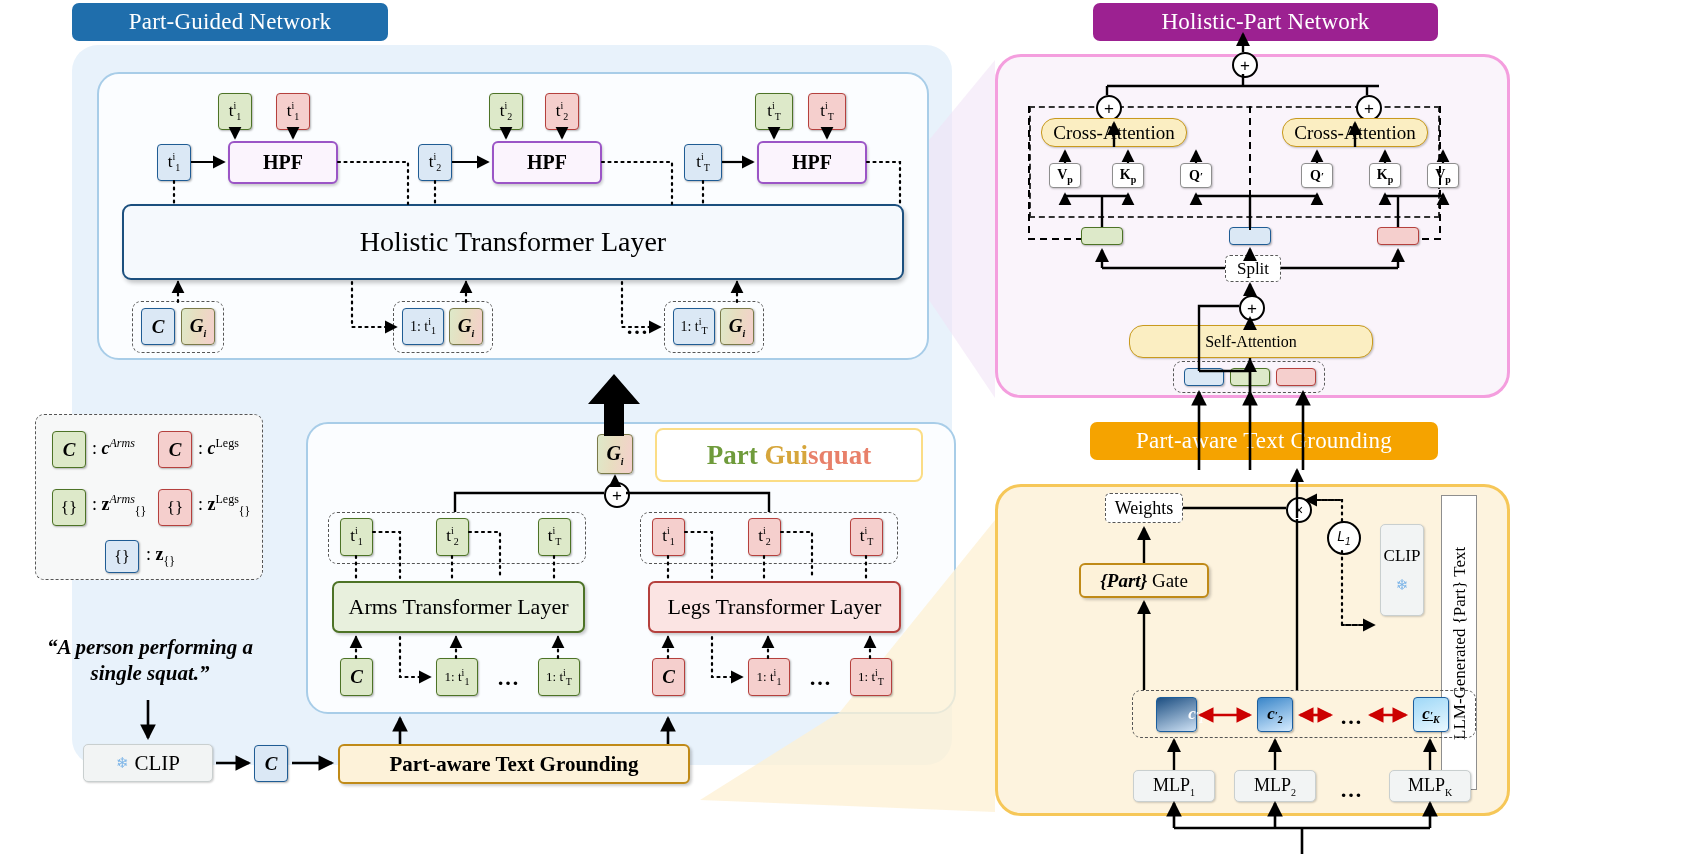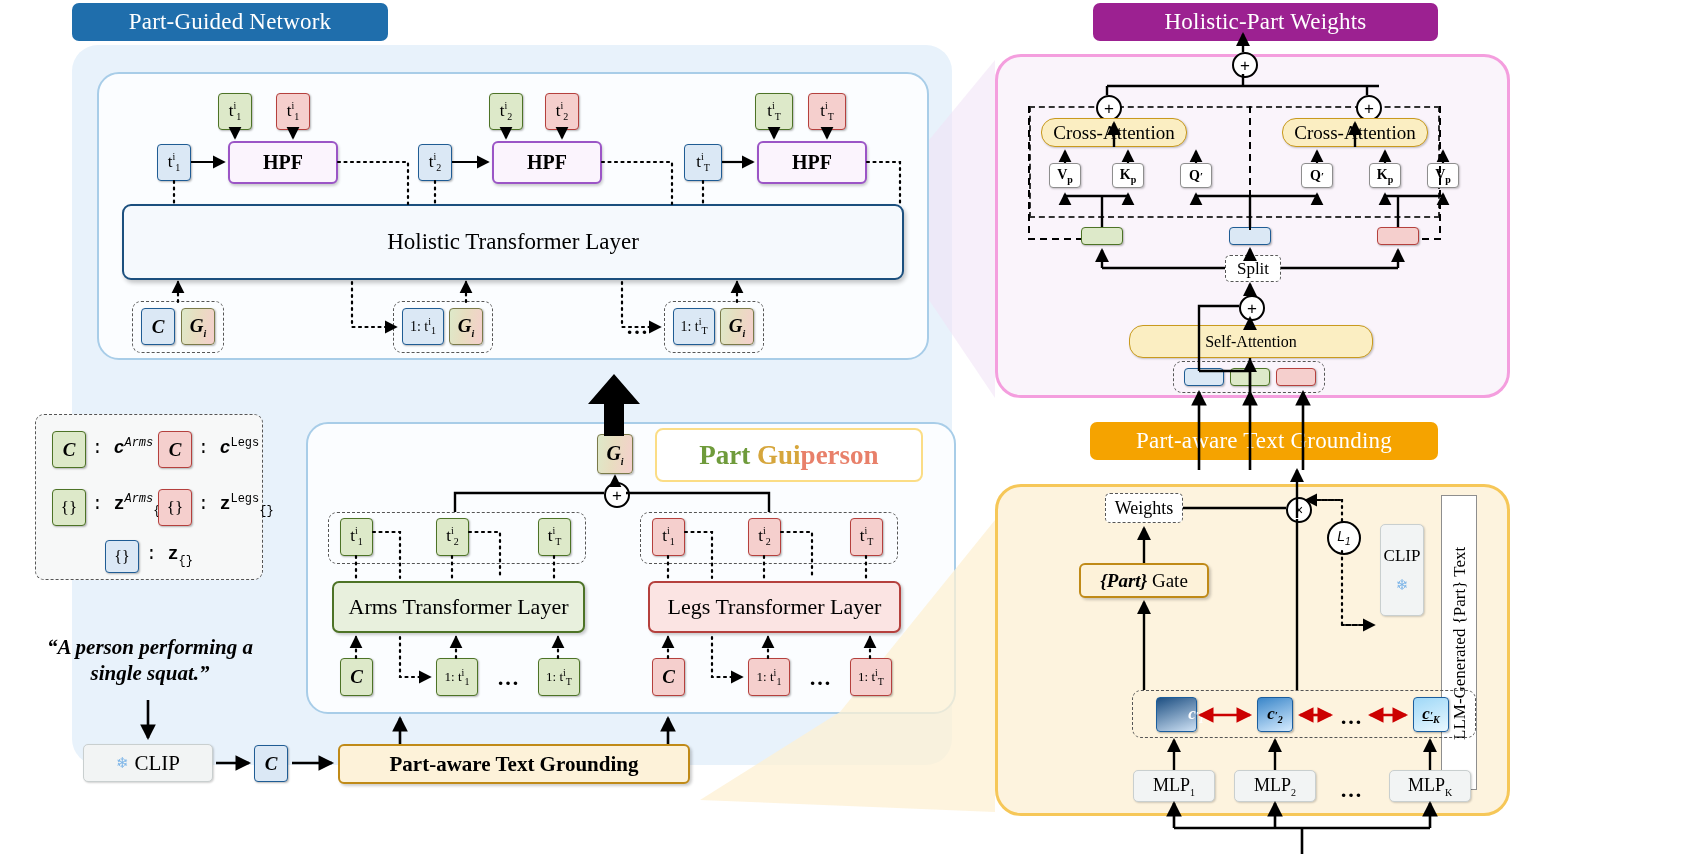--- a/index.html
+++ b/index.html
@@ -49,21 +49,21 @@
           box-shadow:2px 2px 3px rgba(0,0,0,.2);}
 
   .dash-group{position:absolute;border:1.7px dashed #555;border-radius:9px;box-sizing:border-box;}
   .dash-group-sq{position:absolute;border:2px dashed #333;box-sizing:border-box;}
   .tok{font-size:17px;line-height:1;}
   .sup{font-size:10px;vertical-align:super;}
   .sub{font-size:10px;vertical-align:sub;}
   .bold{font-weight:bold;}
   .ital{font-style:italic;}
 
-  .lbl{position:absolute;font-family:Liberation Mono, monospace;}
+  .lbl{position:absolute;font-family:Liberation Serif, serif;}
 
   
   .op{position:absolute;width:22px;height:22px;border-radius:50%;
       border:2px solid #000;background:#fff;display:flex;align-items:center;
       justify-content:center;font-size:17px;line-height:1;font-family:"Liberation Sans",sans-serif;}
 
   svg.ov{position:absolute;left:0;top:0;width:1701px;height:854px;pointer-events:none;}
 
   .prompt{position:absolute;font-style:italic;font-weight:bold;font-size:21px;
           text-align:center;line-height:1.25;font-family:"Liberation Serif",serif;}
@@ -103,21 +103,21 @@
 
 <svg class="ov">
   <polygon points="929,140 995,60 995,398 929,300" fill="#f0e2f6" opacity=".55"></polygon>
   <polygon points="840,712 995,520 995,812 700,800" fill="#fdf0d3" opacity=".75"></polygon>
 </svg>
 
 <div class="pill pill-blue" style="left:72px;top:3px;width:316px;height:38px;">
   <span>Part-Guided Network</span>
 </div>
 <div class="pill pill-purple" style="left:1093px;top:3px;width:345px;height:38px;">
-  <span>Holistic-Part Weights</span>
+  <span>Holistic-Part Network</span>
 </div>
 <div class="pill pill-orange" style="left:1090px;top:422px;width:348px;height:38px;">
   <span>Part-aware Text Grounding</span>
 </div>
 
 <div class="box bx-green" style="left:218px;top:93px;width:34px;height:37px;">
   <span class="tok"><span>t</span><span class="sup">i</span><span class="sub">1</span></span>
 </div>
 <div class="box bx-red" style="left:276px;top:93px;width:34px;height:37px;">
   <span class="tok"><span>t</span><span class="sup">i</span><span class="sub">1</span></span>
@@ -149,21 +149,21 @@
   <span class="tok"><span>t</span><span class="sup">i</span><span class="sub">T</span></span>
 </div>
 <div class="box bx-blue" style="left:684px;top:144px;width:38px;height:37px;">
   <span class="tok"><span>t</span><span class="sup">i</span><span class="sub">T</span></span>
 </div>
 <div class="box bx-purple" style="left:757px;top:141px;width:110px;height:43px;">
   <span class="bold" style="font-size:20px;">HPF</span>
 </div>
 
 <div class="box bx-holistic" style="left:122px;top:204px;width:782px;height:76px;">
-  <span style="font-size:23px;">Holistic Transformer Layer</span>
+  <span style="font-size:28px;">Holistic Transformer Layer</span>
 </div>
 
 <div class="dash-group" style="left:132px;top:301px;width:92px;height:52px;"></div>
 <div class="box bx-blue" style="left:141px;top:308px;width:34px;height:37px;">
   <span class="bold ital" style="font-size:19px;">C</span>
 </div>
 <div class="box gi" style="left:181px;top:308px;width:34px;height:37px;">
   <span class="bold ital" style="font-size:19px;"><span>G</span><span class="sub">i</span></span>
 </div>
 
@@ -236,21 +236,21 @@
 <div class="box bx-blue" style="left:254px;top:745px;width:34px;height:37px;">
   <span class="bold ital" style="font-size:19px;">C</span>
 </div>
 <div class="box bx-ptg" style="left:338px;top:744px;width:352px;height:40px;">
   <span class="bold" style="font-size:21px;">Part-aware Text Grounding</span>
 </div>
 
 <div class="pg-title" style="left:655px;top:428px;width:264px;height:50px;">
   <span class="pg-a" style="margin-right:0px;">Part</span>
     <span class="pg-b">&nbsp;Gui</span>
-    <span class="pg-c">person</span>
+    <span class="pg-c">squat</span>
 </div>
 <div style="position:absolute;left:655px;top:428px;width:264px;height:50px;overflow:hidden;opacity:0;">Part Guidance</div>
 
 <div class="box gi" style="left:597px;top:434px;width:36px;height:40px;">
   <span class="bold ital" style="font-size:20px;"><span>G</span><span class="sub">i</span></span>
 </div>
 <div class="op" style="left:604px;top:482px;">
   <span>+</span>
 </div>
 

